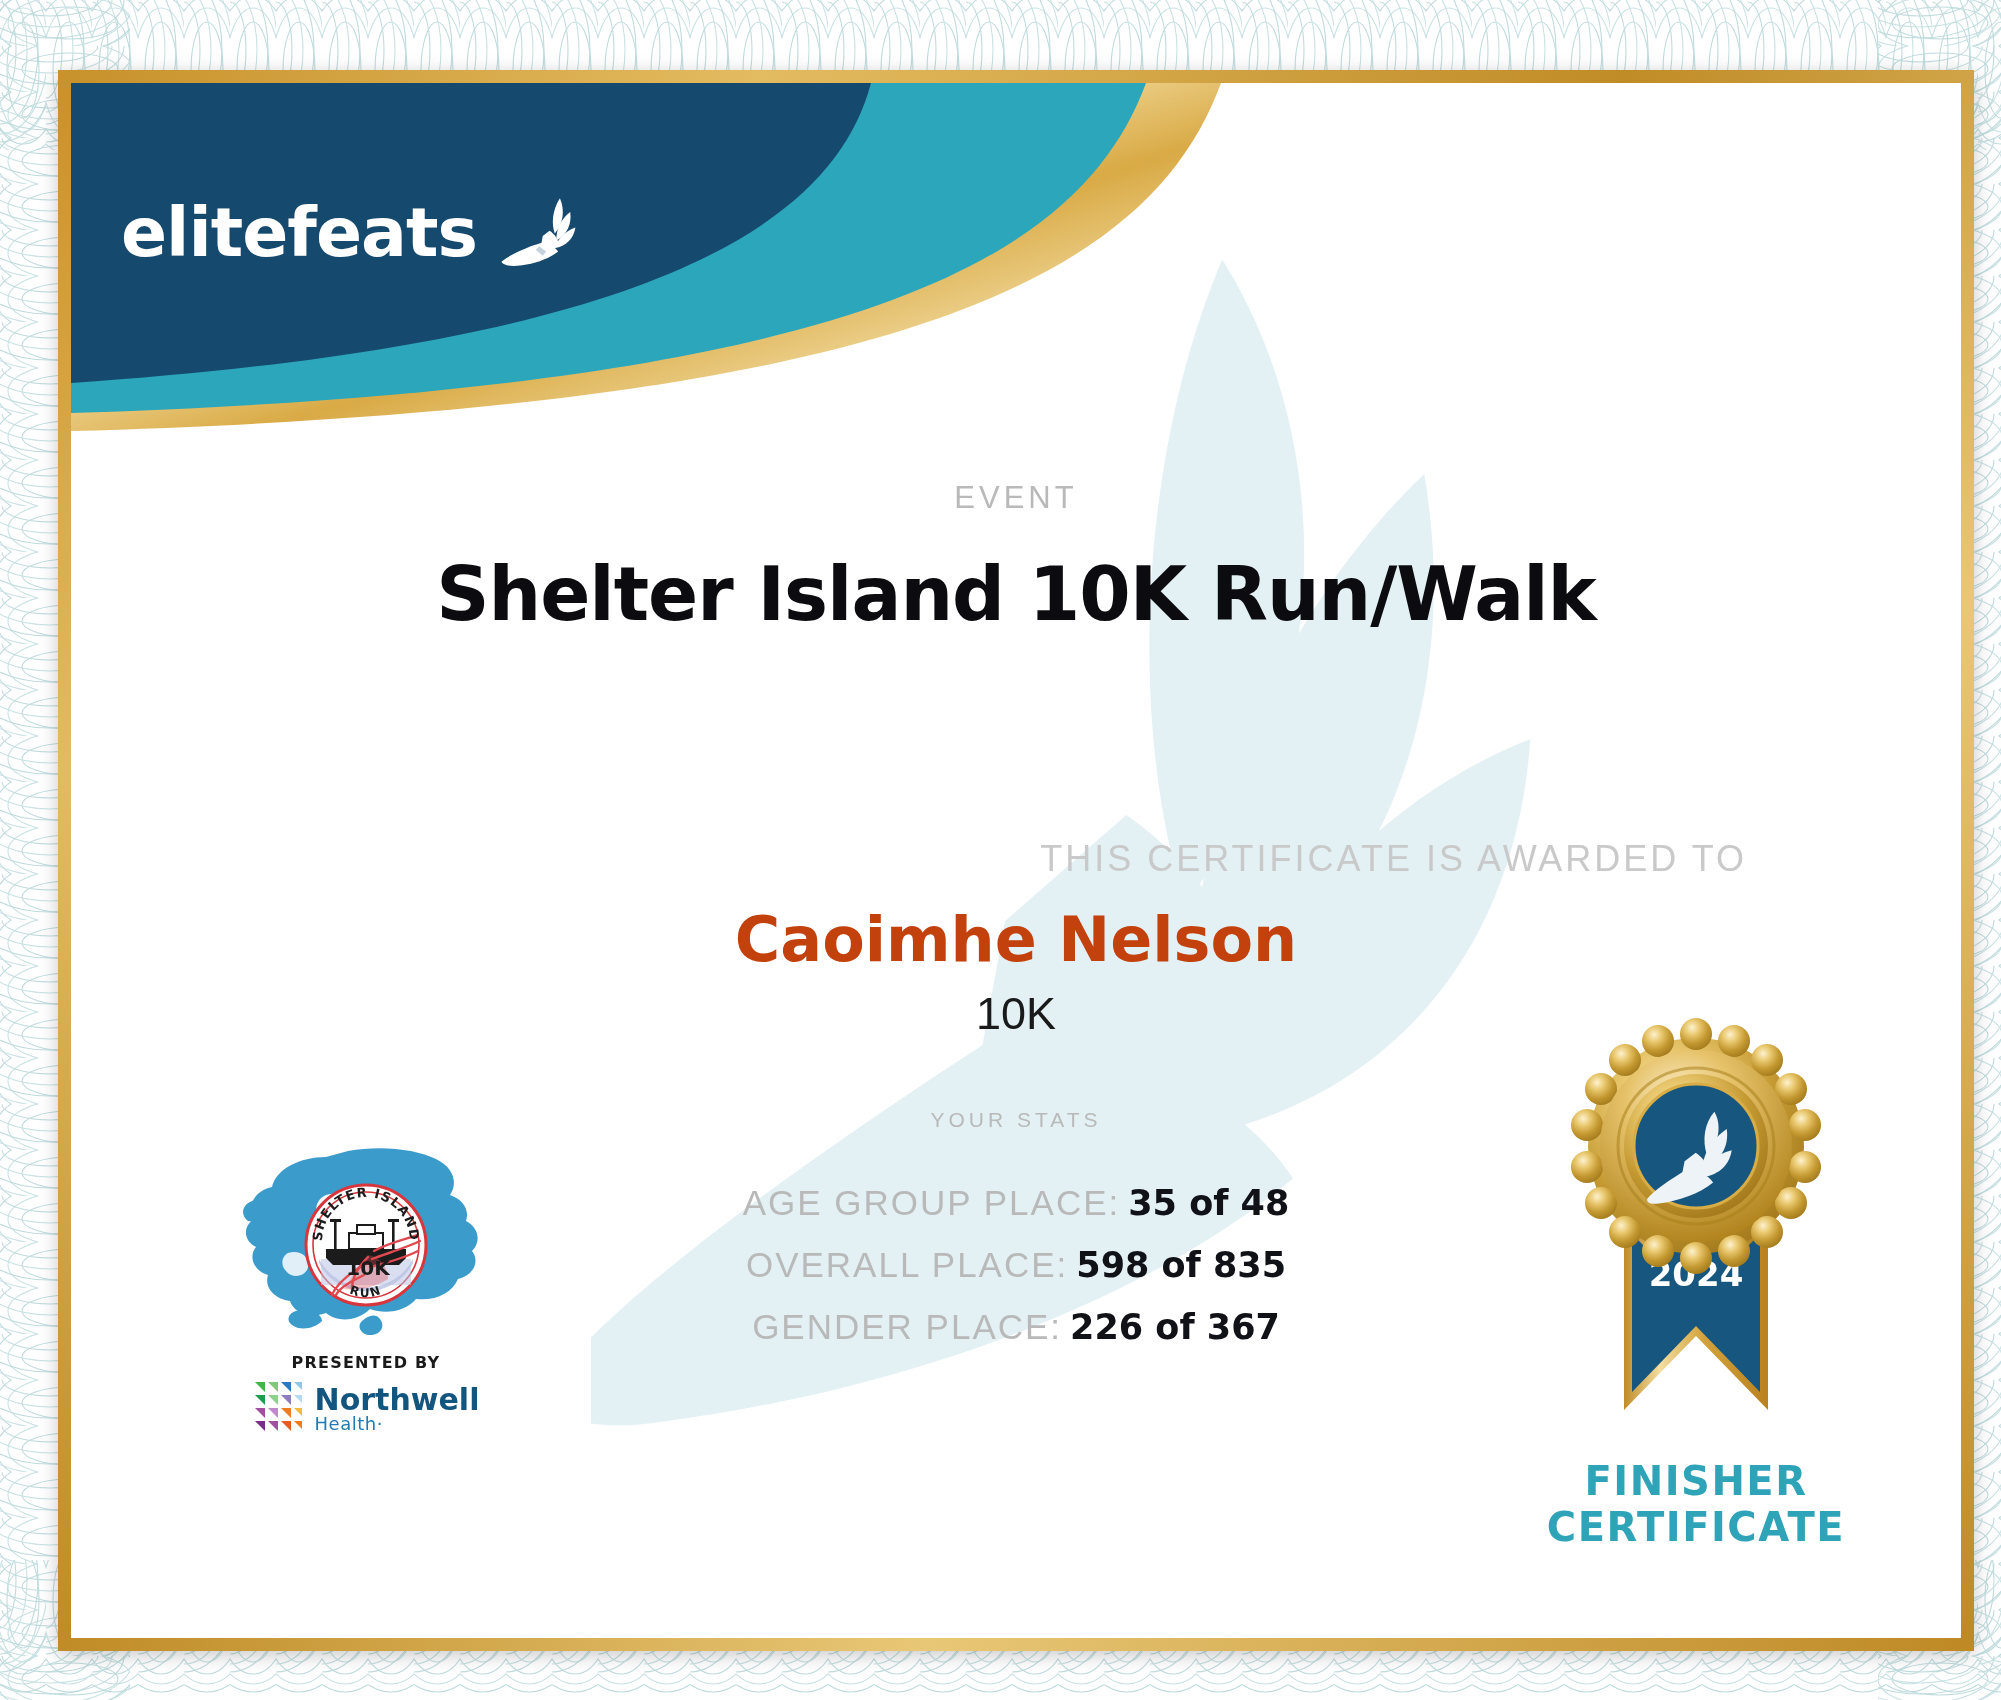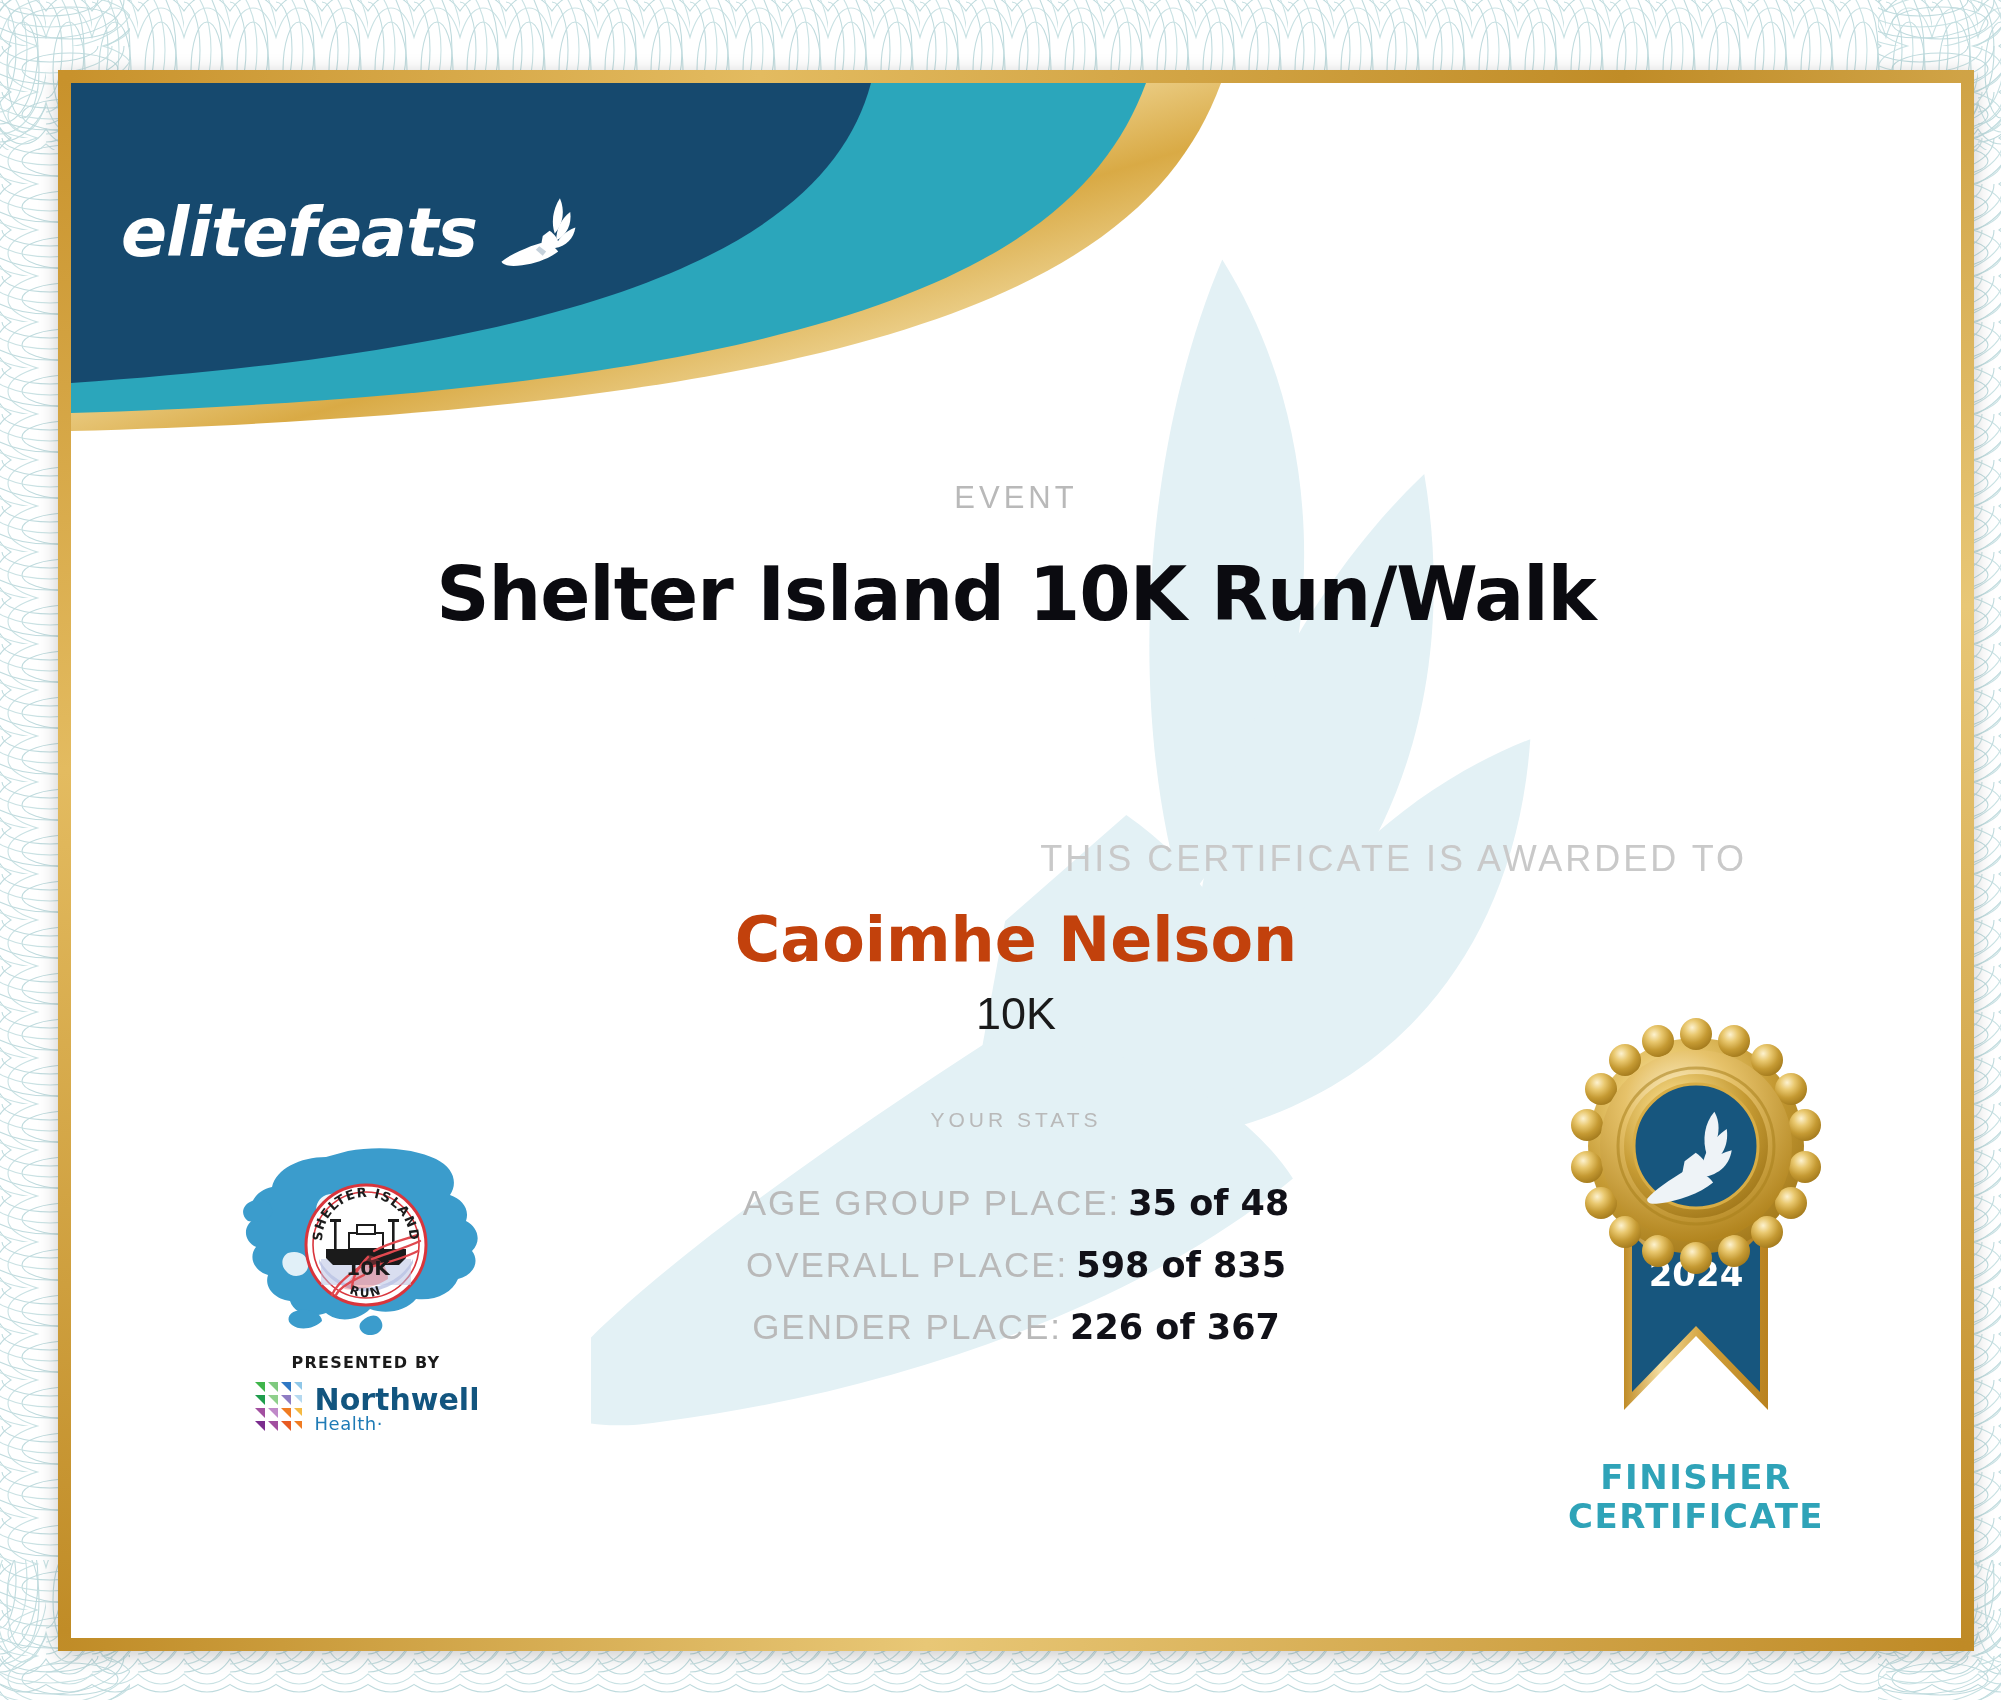--- a/index.html
+++ b/index.html
@@ -33,21 +33,20 @@
   }
 
   
   .header-art{position:absolute;left:0;top:0;width:1890px;height:370px;overflow:hidden;}
   .header-art svg{display:block;}
 
   .logo-wrap{
     position:absolute;left:50px;top:100px;
     display:flex;align-items:center;gap:17px;
     z-index:4;
-    font-style:italic;
   }
   .logo-text{
     color:#ffffff;
     font-size:68px;
     font-weight:bold;
     letter-spacing:-1px;
     font-family:"DejaVu Sans",sans-serif;
     line-height:1;
   }
   .logo-wing{margin-left:4px;margin-top:10px;}
@@ -146,21 +145,21 @@
     font-family:"DejaVu Sans",sans-serif;
     letter-spacing:.5px;
   }
 
   
   .medal-block{
     position:absolute;left:1430px;top:935px;width:390px;
     text-align:center;z-index:6;
   }
   .medal-caption{
-    color:#2fa3b8;font-weight:bold;font-size:34px;
+    color:#2fa3b8;font-weight:bold;font-size:40px;
     letter-spacing:1.5px;line-height:1.15;margin-top:6px;
     font-family:"DejaVu Sans",sans-serif;
   }
 </style>
 </head>
 <body>
 
 <div class="page">
 
   <div class="guilloche">

